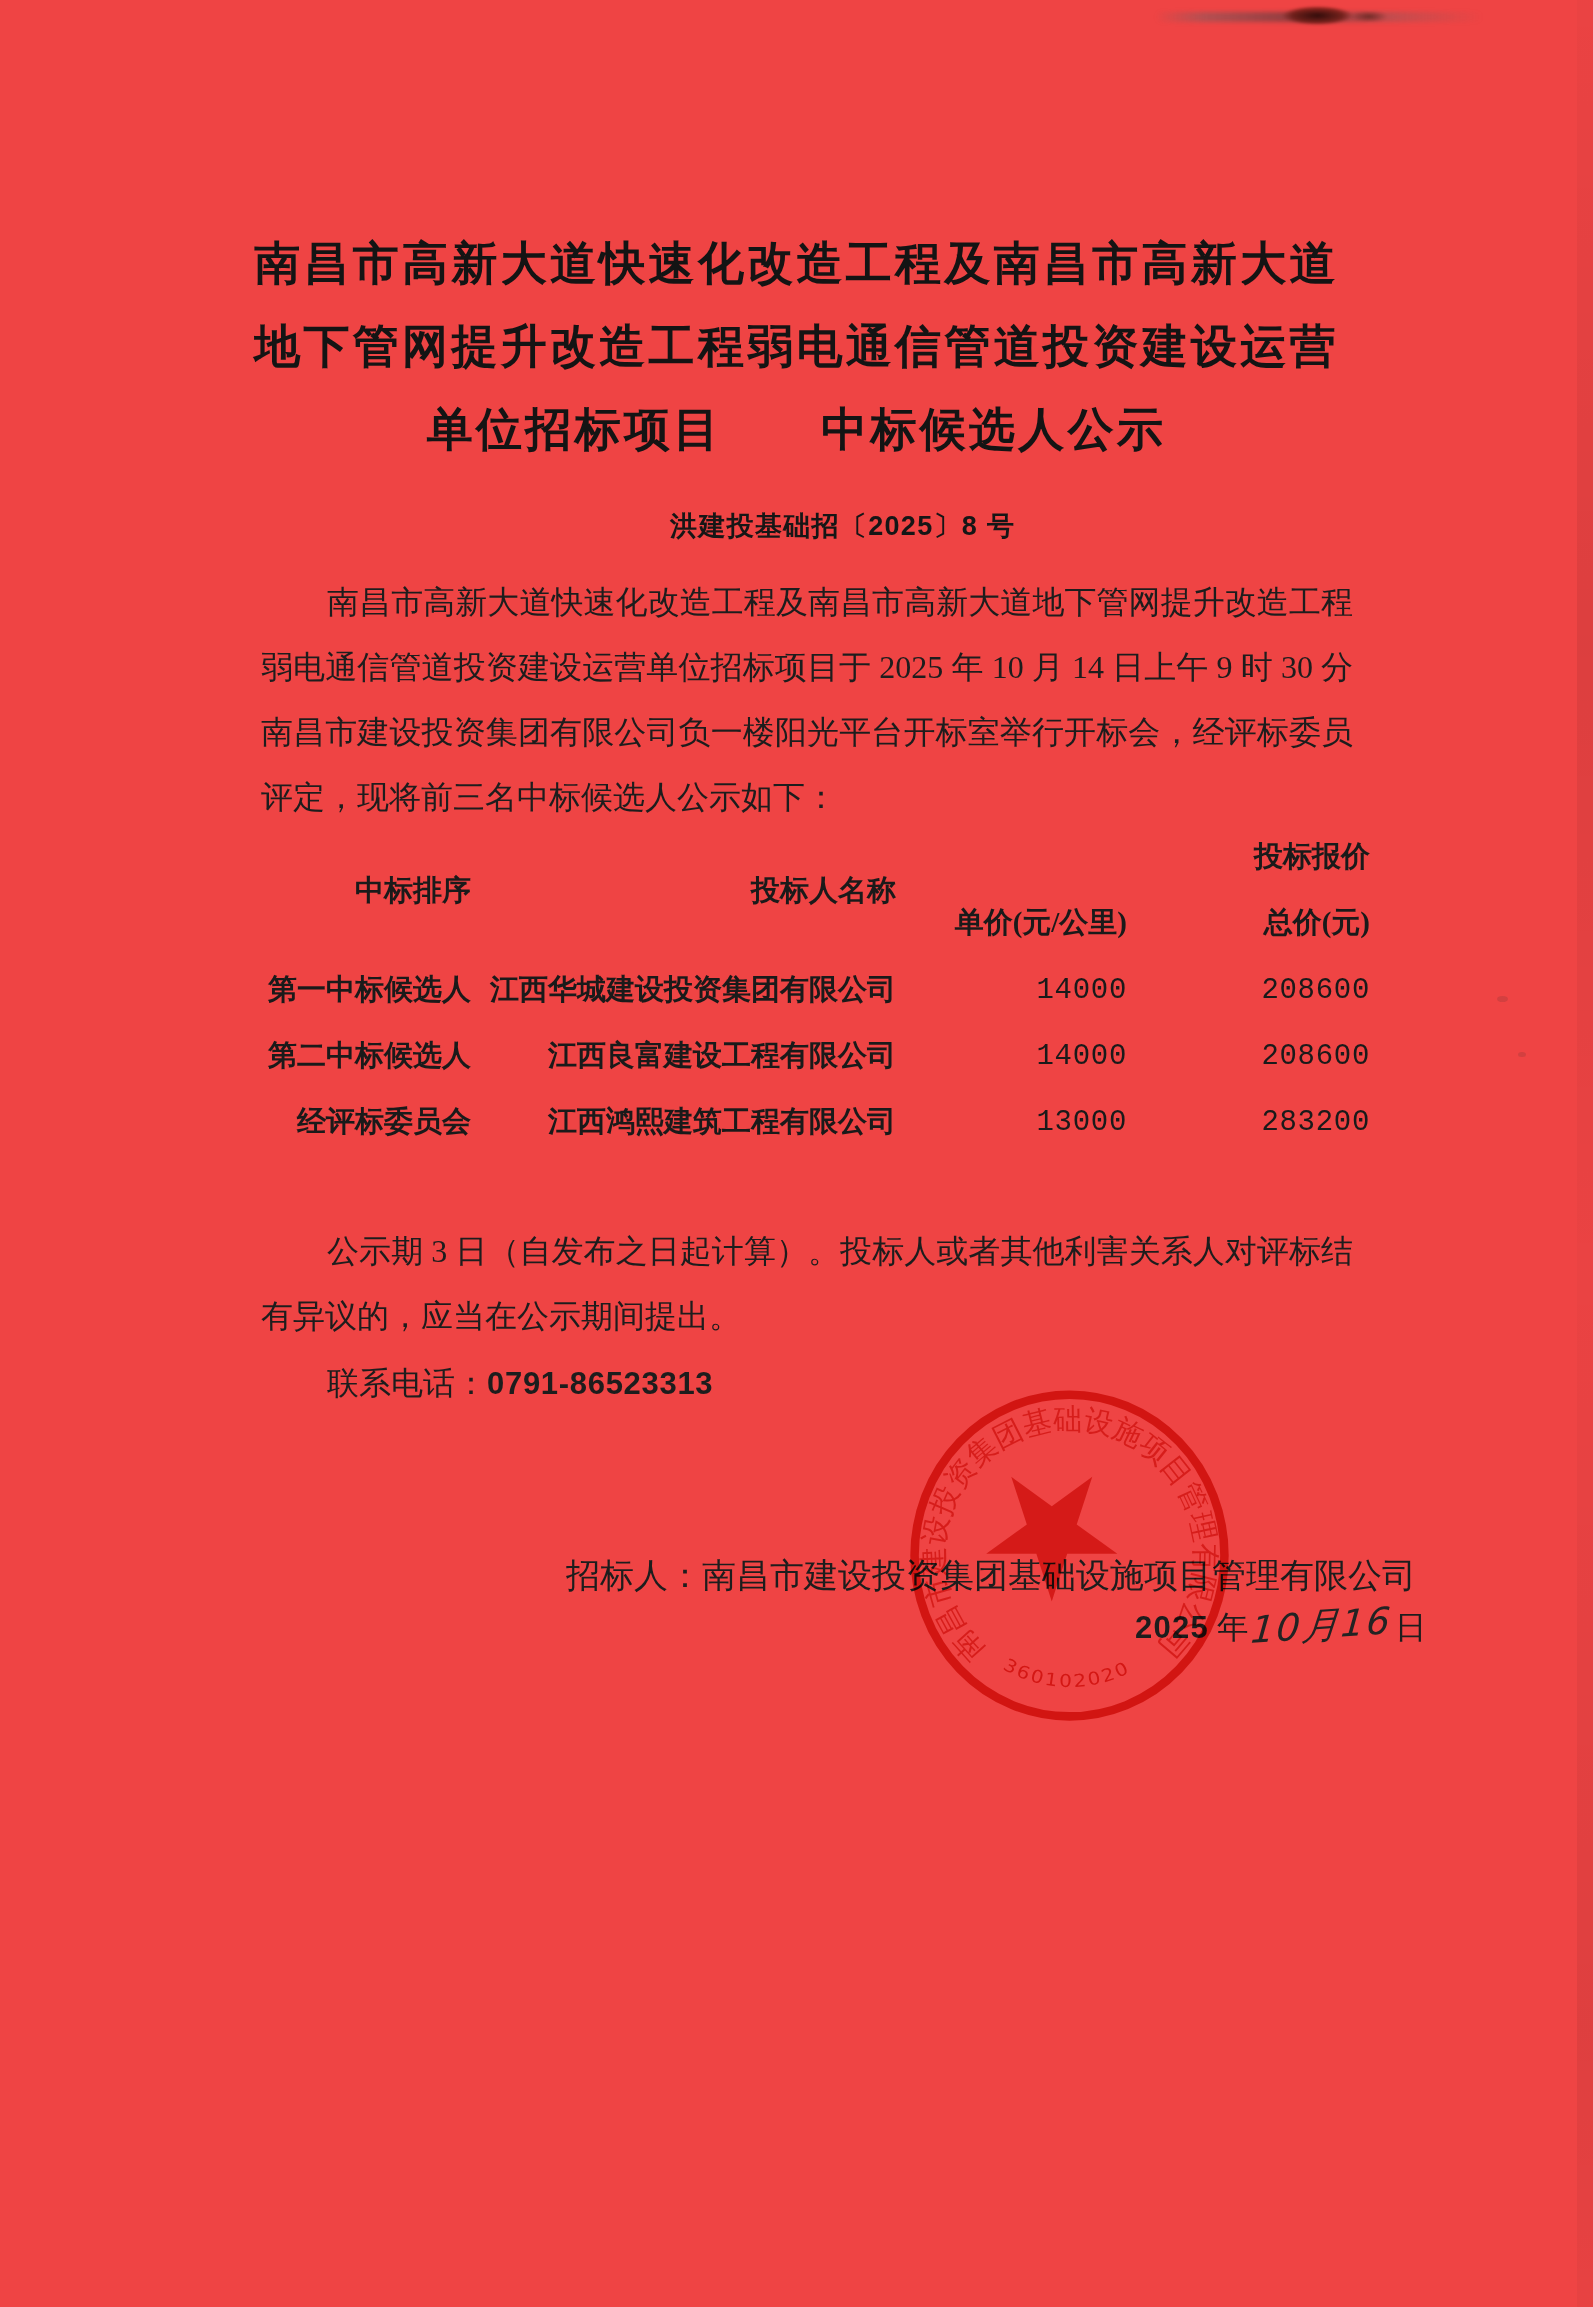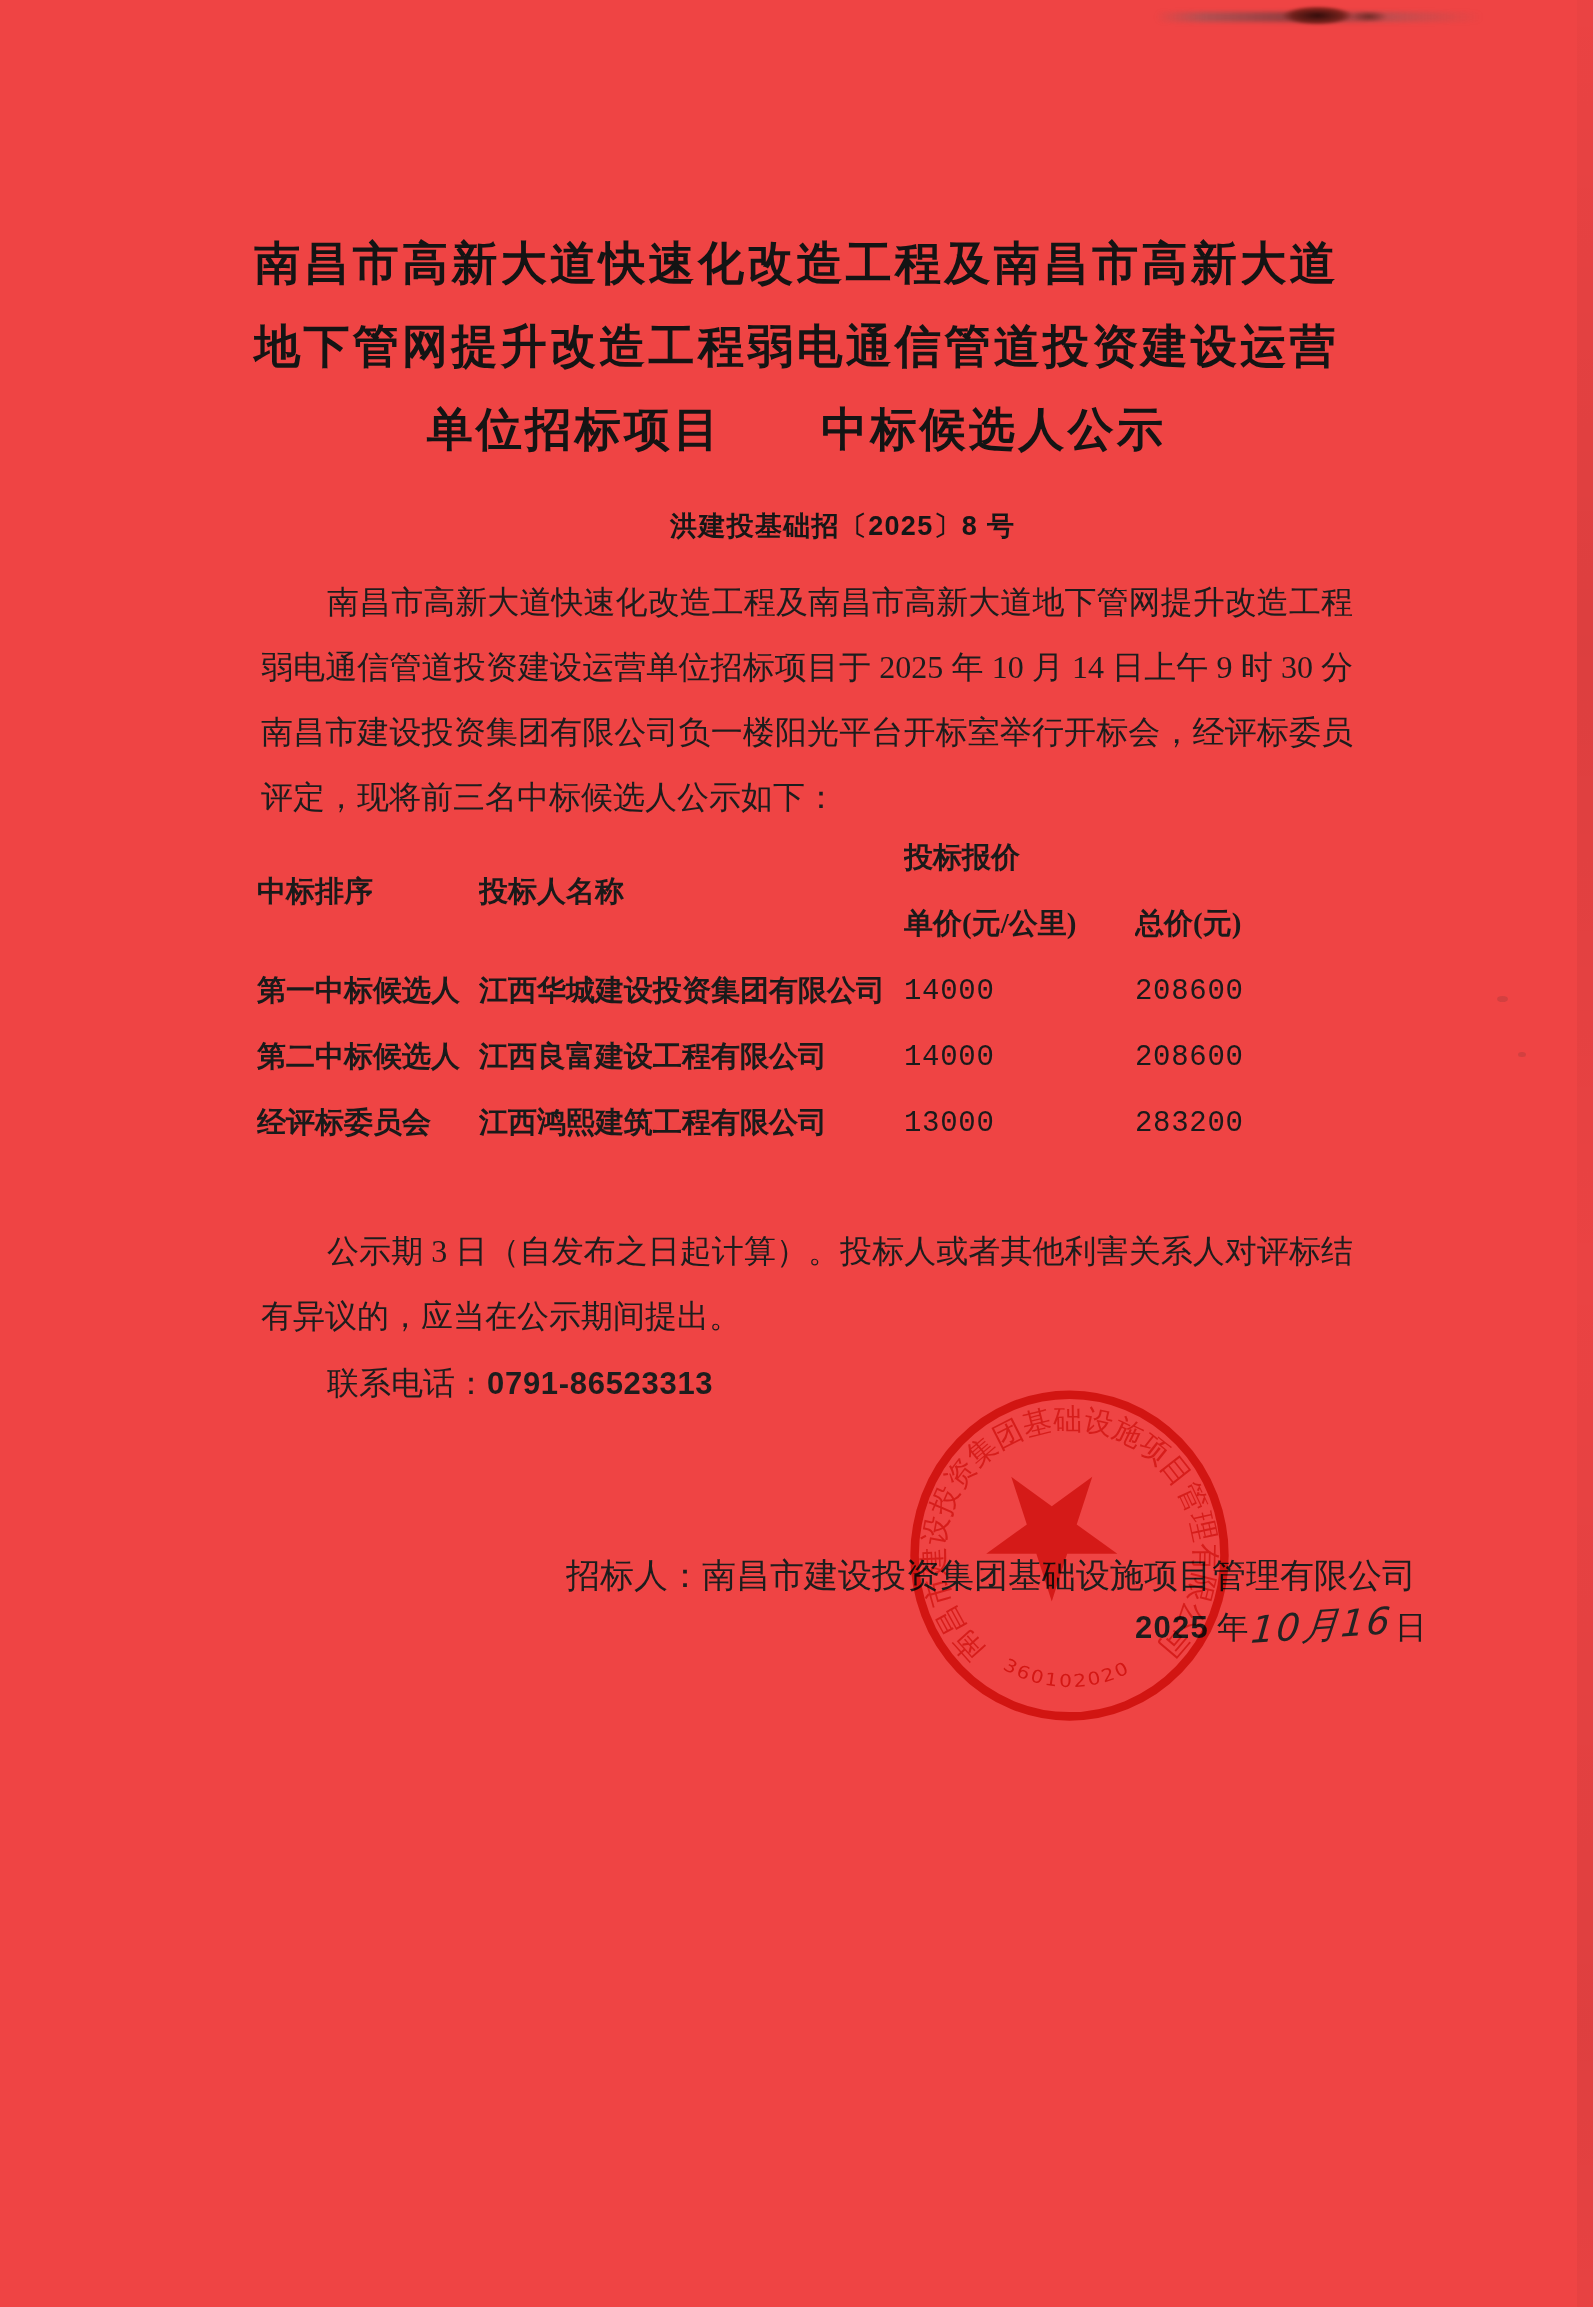--- a/index.html
+++ b/index.html
@@ -57,22 +57,22 @@
   .pline.indent{padding-left:66px;}
 
   
   .bid-table{
     position:absolute;left:249px;top:822px;
     border-collapse:collapse;table-layout:fixed;
     width:1121px;
     font-size:29px;color:#1a1a1a;
   }
   .bid-table th,.bid-table td{
-    border:8px solid #ef4444;
-    text-align:left;vertical-align:middle;
+    border:6px solid #ef4444;
+    text-align:right;vertical-align:middle;
     padding:0;overflow:hidden;
     font-weight:400;
   }
   .bid-table th{font-weight:600;}
   .bid-table .rank-cell,.bid-table .bidder-cell{font-weight:600;}
   .num-cell{font-family:Liberation Mono, monospace;letter-spacing:0.7px;}
 
   
   .notice{position:absolute;left:261px;width:1092px;top:1219px;font-size:32px;}
   .contact{position:absolute;left:327px;top:1350px;height:66px;line-height:66px;font-size:32px;white-space:nowrap;}

